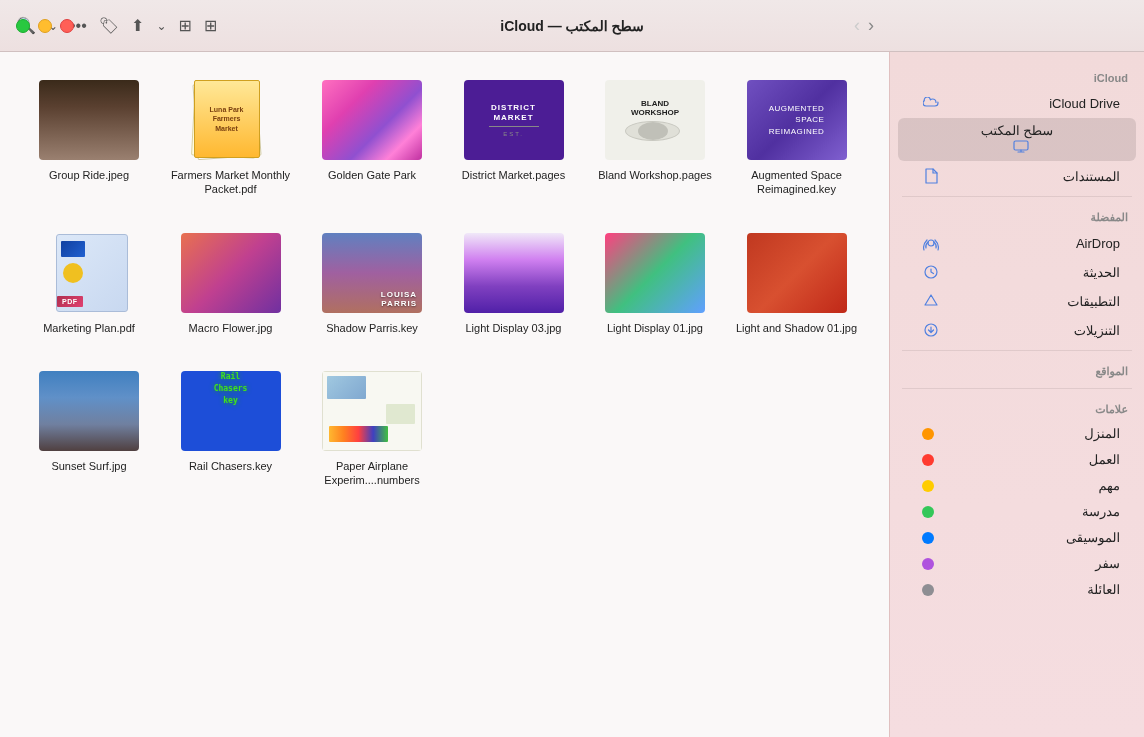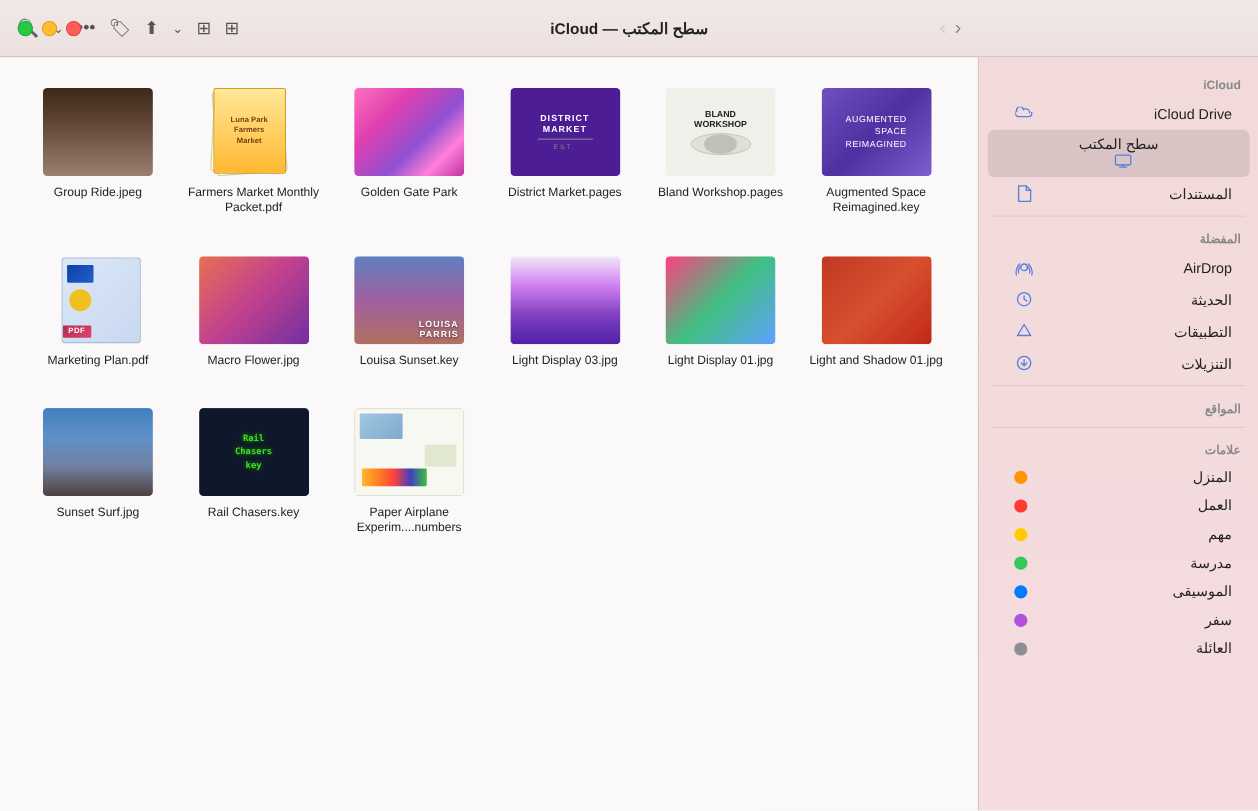--- a/index.html
+++ b/index.html
@@ -262,21 +262,21 @@
             <div style="color:white;font-size:8px;font-weight:900;text-align:center;letter-spacing:1px;line-height:1.2;">DISTRICT<br>MARKET</div>
             <div style="width:50px;height:1px;background:#888;margin:2px 0;"></div>
             <div style="color:#888;font-size:6px;letter-spacing:2px;">EST.</div>
           </div>
         </div>
         <span class="file-name">District Market.pages</span>
       </div>
 
       <div class="file-item">
         <div class="file-thumb">
-          <div style="width:100%;height:100%;background:#f0f0ea;display:flex;flex-direction:column;align-items:center;justify-content:center;gap:4px;padding:20px;">
+          <div style="width:100%;height:100%;background:#f0f0ea;display:flex;flex-direction:column;justify-content:center;gap:4px;padding:20px;">
             <div style="color:#222;font-size:8px;font-weight:bold;text-align:center;">BLAND<br>WORKSHOP</div>
             <div style="width:55px;height:32px;background:#e0e0d8;border-radius:50%;border:1px solid #c8c8c0;display:flex;align-items:center;justify-content:center;">
               <div style="width:30px;height:18px;background:#c0c0b8;border-radius:50%;"></div>
             </div>
           </div>
         </div>
         <span class="file-name">Bland Workshop.pages</span>
       </div>
 
       <div class="file-item">
@@ -307,21 +307,21 @@
         </div>
         <span class="file-name">Macro Flower.jpg</span>
       </div>
 
       <div class="file-item">
         <div class="file-thumb">
           <div style="width:100%;height:100%;background:linear-gradient(to bottom,#6080c0,#a060a0,#b07060);display:flex;flex-direction:column;align-items:flex-end;justify-content:flex-end;padding:5px;">
             <div style="color:white;font-size:8px;font-weight:bold;text-align:right;text-transform:uppercase;letter-spacing:1px;text-shadow:0 1px 2px rgba(0,0,0,0.5);">LOUISA<br>PARRIS</div>
           </div>
         </div>
-        <span class="file-name">Louisa Sunset.key</span>
+        <span class="file-name">Shadow Parris.key</span>
       </div>
 
       <div class="file-item">
         <div class="file-thumb">
           <div style="width:100%;height:100%;background:linear-gradient(to bottom,#f0e8f8,#d080f0,#8040c0,#5020a8);"></div>
         </div>
         <span class="file-name">Light Display 03.jpg</span>
       </div>
 
       <div class="file-item">
@@ -340,21 +340,21 @@
 
       <div class="file-item">
         <div class="file-thumb">
           <div style="width:100%;height:100%;background:linear-gradient(to bottom,#4080c0,#6090c8,#7080a0,#504040);"></div>
         </div>
         <span class="file-name">Sunset Surf.jpg</span>
       </div>
 
       <div class="file-item">
         <div class="file-thumb">
-          <div style="width:100%;height:100%;background:#0f172a;display:flex;align-items:center;justify-content:center;">
+          <div style="width:100%;height:100%;background:#1d4ed8;display:flex;align-items:flex-start;justify-content:center;">
             <div style="color:#40e020;font-size:8px;font-weight:bold;font-family:monospace;text-shadow:0 0 5px #20a010;text-align:center;line-height:1.5;">Rail<br>Chasers<br>key</div>
           </div>
         </div>
         <span class="file-name">Rail Chasers.key</span>
       </div>
 
       <div class="file-item">
         <div class="file-thumb">
           <div style="width:100%;height:100%;background:#f8f8f2;border:1px solid #e0e0d0;display:flex;align-items:center;justify-content:center;position:relative;">
             <div style="position:absolute;top:4px;left:4px;width:40%;height:30%;background:linear-gradient(135deg,#a0c8e0,#80a8d0);border-radius:1px;"></div>

